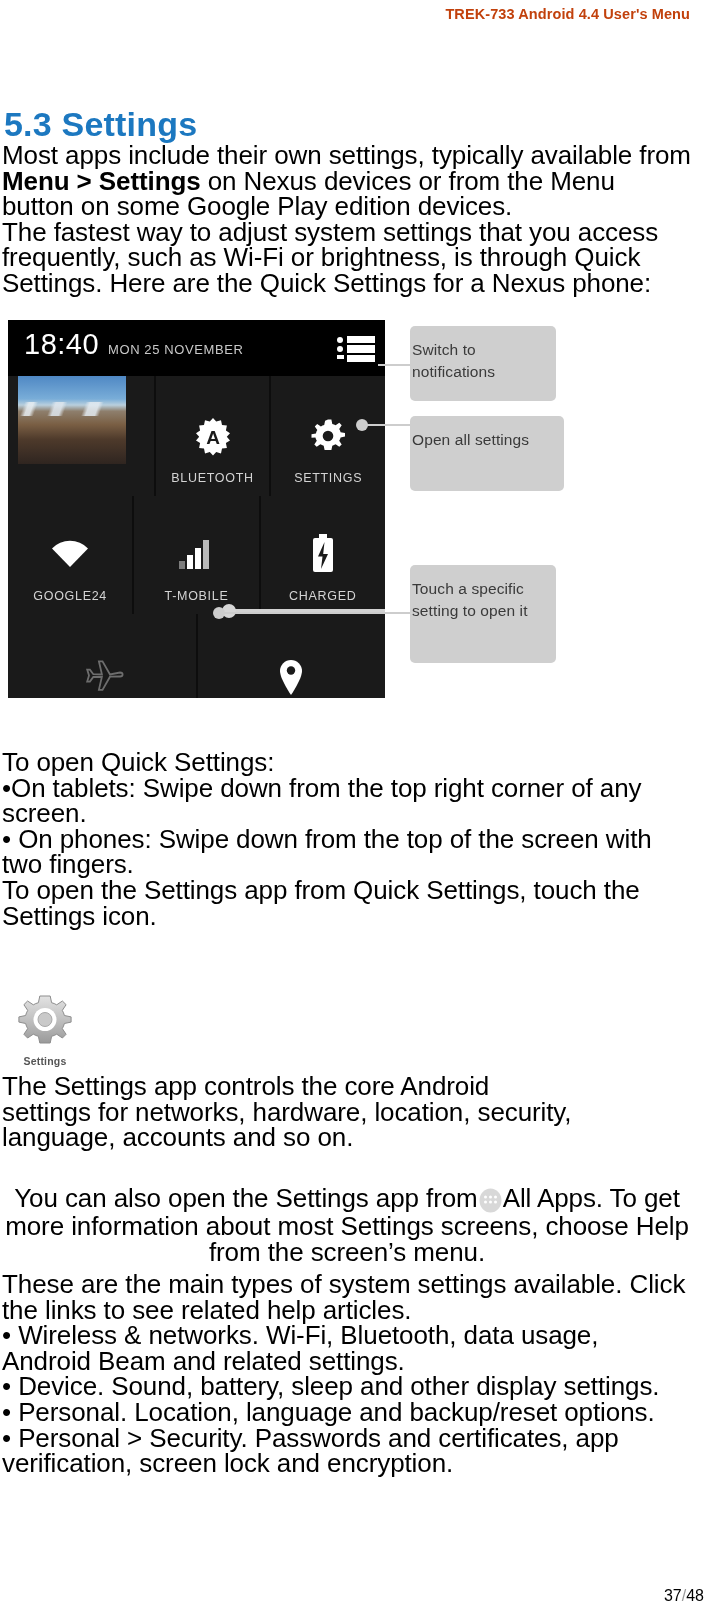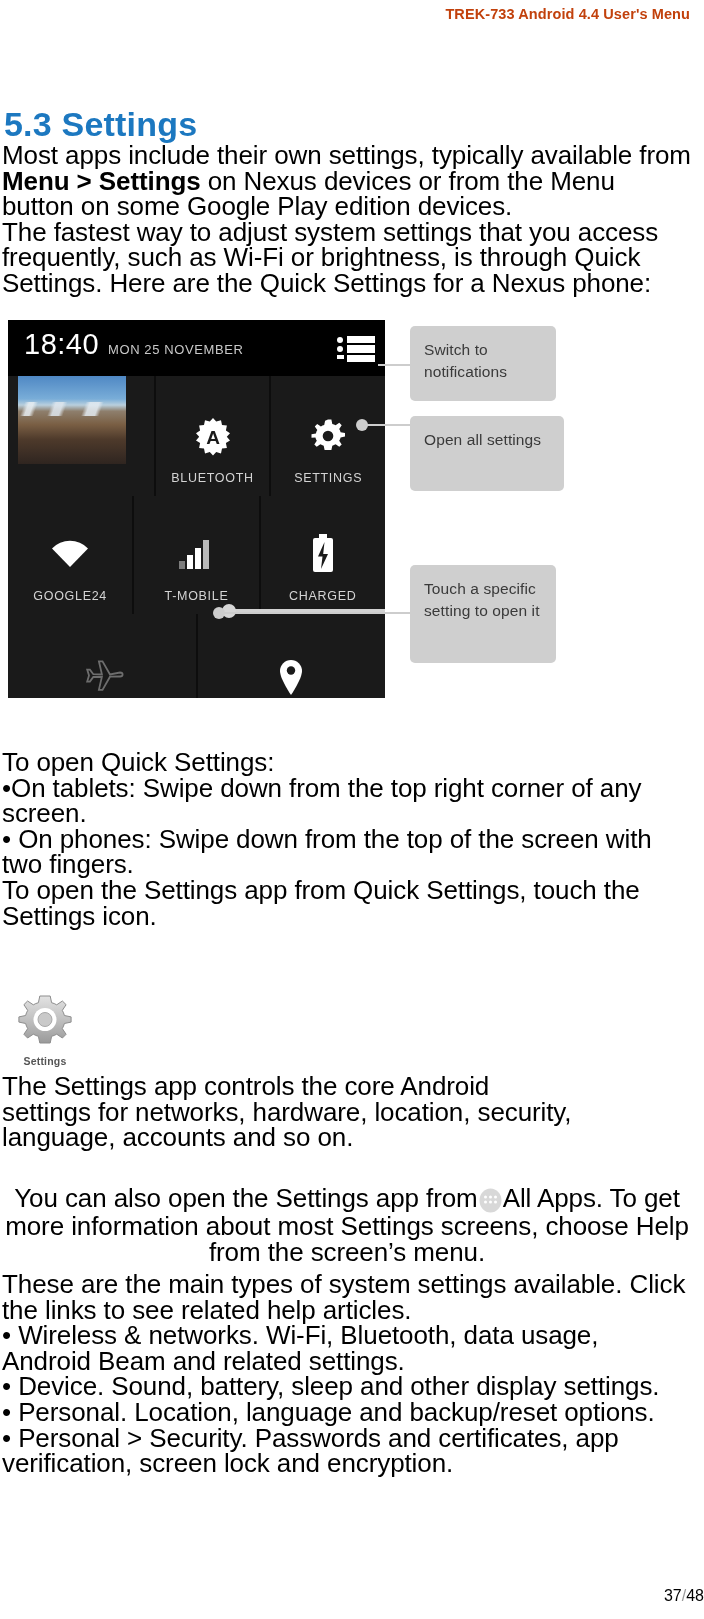--- a/index.html
+++ b/index.html
@@ -213,21 +213,21 @@
   }
 
   
   .callout {
     position: absolute;
     background: #cfcfcf;
     border-radius: 5px;
     color: #3a3a3a;
     font-size: 15.5px;
     line-height: 22px;
-    padding: 13px 14px;
+    padding: 13px 2px;
     box-sizing: border-box;
     letter-spacing: .1px;
   }
   #callout-notifications { left: 410px; top: 6px;   width: 146px; height: 75px; }
   #callout-allsettings   { left: 410px; top: 96px;  width: 154px; height: 75px; }
   #callout-touchsetting  { left: 410px; top: 245px; width: 146px; height: 98px; }
 
   .leader {
     position: absolute;
     height: 2px;

